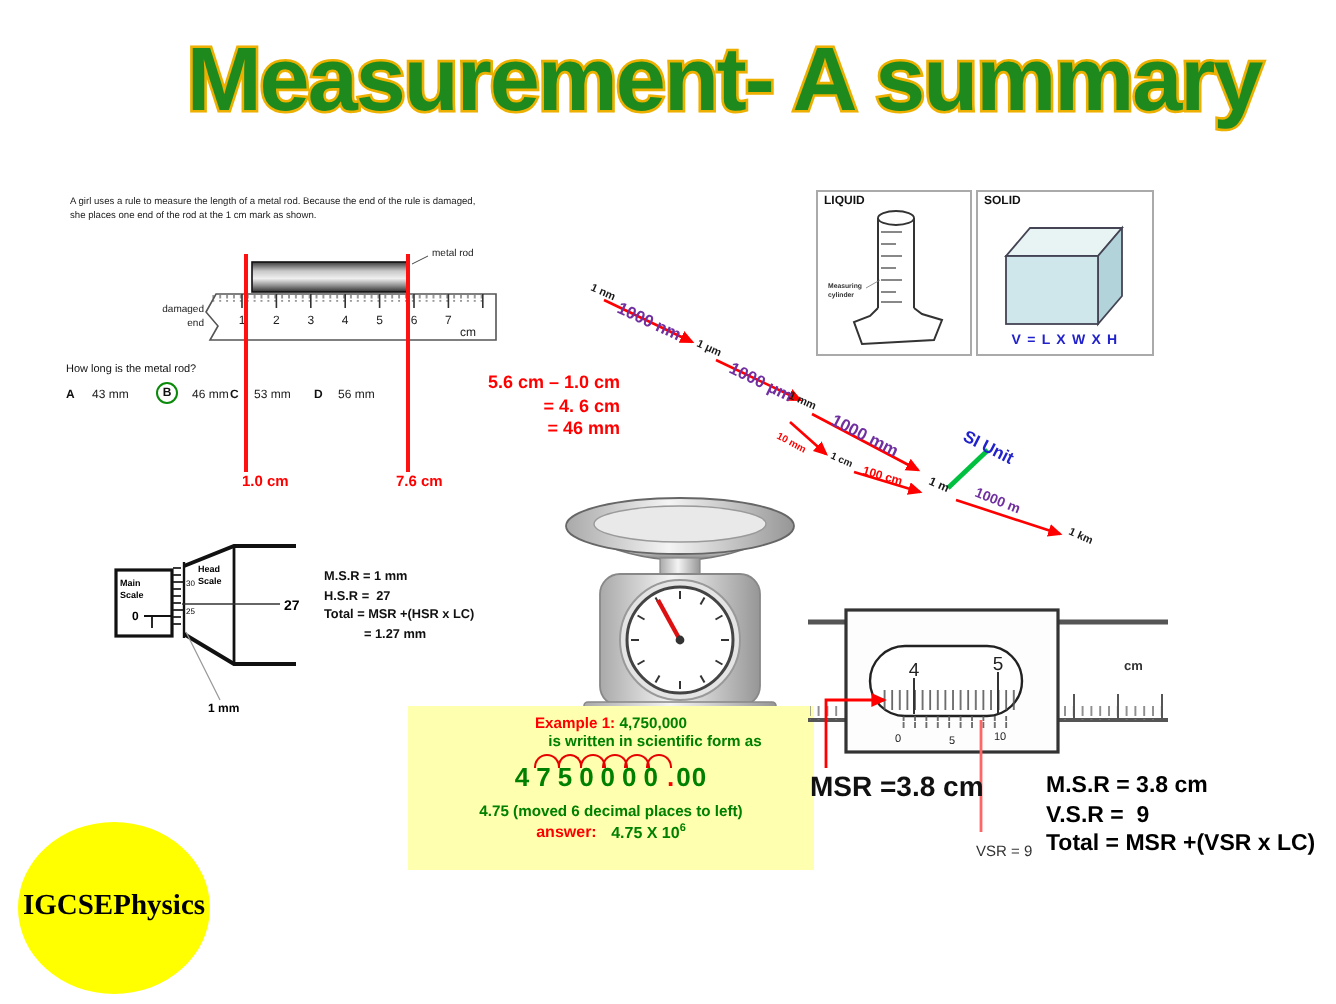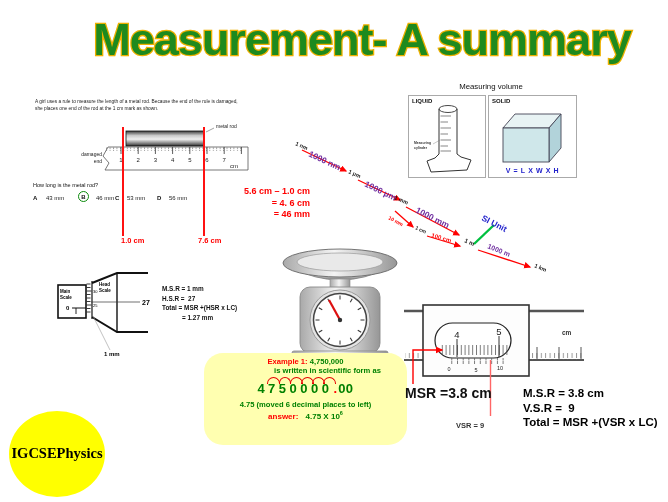--- a/index.html
+++ b/index.html
@@ -29,40 +29,40 @@
   .vol-box{border:1px solid #aaa;background:#fff;box-sizing:border-box;}
   .vol-label{position:absolute;top:2px;left:3px;font-size:6px;font-weight:bold;color:#111;}
   .formula{position:absolute;bottom:3px;left:0;width:100%;text-align:center;font-size:7px;
            font-weight:bold;color:#2222cc;letter-spacing:0.6px;}
 
   
   .micro-text{left:162px;top:284px;font-size:6.4px;font-weight:bold;line-height:9.5px;color:#111;}
   .micro-text .indent{margin-left:20px;}
 
   
-  .example-box{left:204px;top:353px;width:203px;height:92px;background:#ffffb0;text-align:center;border-radius:19px;}
+  .example-box{left:204px;top:353px;width:203px;height:82px;background:#ffffb0;text-align:center;}
   .ex-l1{margin-top:4px;font-size:7.6px;font-weight:bold;}
   .ex-red{color:#ff0000;}
   .ex-green{color:#008000;}
   .ex-l2{font-size:7.6px;font-weight:bold;color:#008000;padding-left:44px;}
   .ex-digits{margin-top:6px;position:relative;display:inline-block;font-size:13px;font-weight:bold;color:#008000;}
   .ex-digits .main{letter-spacing:3.5px;}
   .ex-digits .pt{color:#ff0000;margin:0 1px;}
   .ex-digits .dec{letter-spacing:0.5px;}
   .arcs{position:absolute;top:-4px;left:10px;display:flex;}
   .arc{width:10.8px;height:6px;border:1.6px solid #e60000;border-bottom:none;
        border-radius:11px 11px 0 0;margin-right:-1.6px;}
   .ex-l4{font-size:7.6px;font-weight:bold;color:#008000;margin-top:3px;}
   .ex-l5{font-size:8px;font-weight:bold;margin-top:1px;}
   .ex-l5 .val{margin-left:5px;}
   .ex-l5 sup{font-size:5.5px;vertical-align:super;}
 
   
   .msr-small{left:405px;top:385px;font-size:14px;font-weight:bold;color:#111;}
-  .vsr-small{left:456px;top:421px;font-size:7.5px;font-weight:bold;color:#333;}
+  .vsr-small{left:488px;top:421px;font-size:7.5px;font-weight:normal;color:#333;}
   .caliper-text{left:523px;top:386px;font-size:11.5px;font-weight:bold;line-height:14.6px;color:#000;}
   .caliper-text .indent{margin-left:32px;}
 
   
   .badge{left:9px;top:411px;width:96px;height:86px;border-radius:50%;background:#ffff00;
          display:flex;flex-direction:row;align-items:center;justify-content:center;
          font-family:"Liberation Serif",serif;font-weight:bold;font-size:14.5px;line-height:17.5px;color:#000;}
 </style>
 </head>
 <body>
@@ -136,21 +136,20 @@
   <div class="abs opt-val" style="left:127px;top:195px;">53 mm</div>
   <div class="abs opt-letter" style="left:157px;top:195px;">D</div>
   <div class="abs opt-val" style="left:169px;top:195px;">56 mm</div>
 
   <div class="abs calc">
     <div>5.6 cm – 1.0 cm</div>
     <div style="margin-left:2px;">= 4. 6 cm</div>
     <div style="margin-left:2px;">= 46 mm</div>
   </div>
 
-  <div class="abs vol-title">Measuring volume</div>
   <div class="abs vol-box" style="left:408px;top:95px;width:78px;height:83px;">
     <div class="vol-label">LIQUID</div>
     <svg width="78" height="83">
       <ellipse cx="39" cy="13" rx="9" ry="3.5" fill="#fff" stroke="#333" stroke-width="0.9"></ellipse>
       <line x1="30" y1="13" x2="30" y2="58" stroke="#333" stroke-width="1"></line>
       <line x1="48" y1="13" x2="48" y2="58" stroke="#333" stroke-width="1"></line>
       <g stroke="#555" stroke-width="0.7">
         <line x1="31.5" y1="20" x2="42" y2="20"></line>
           <line x1="31.5" y1="26" x2="39" y2="26"></line>
         <line x1="31.5" y1="32" x2="42" y2="32"></line>

